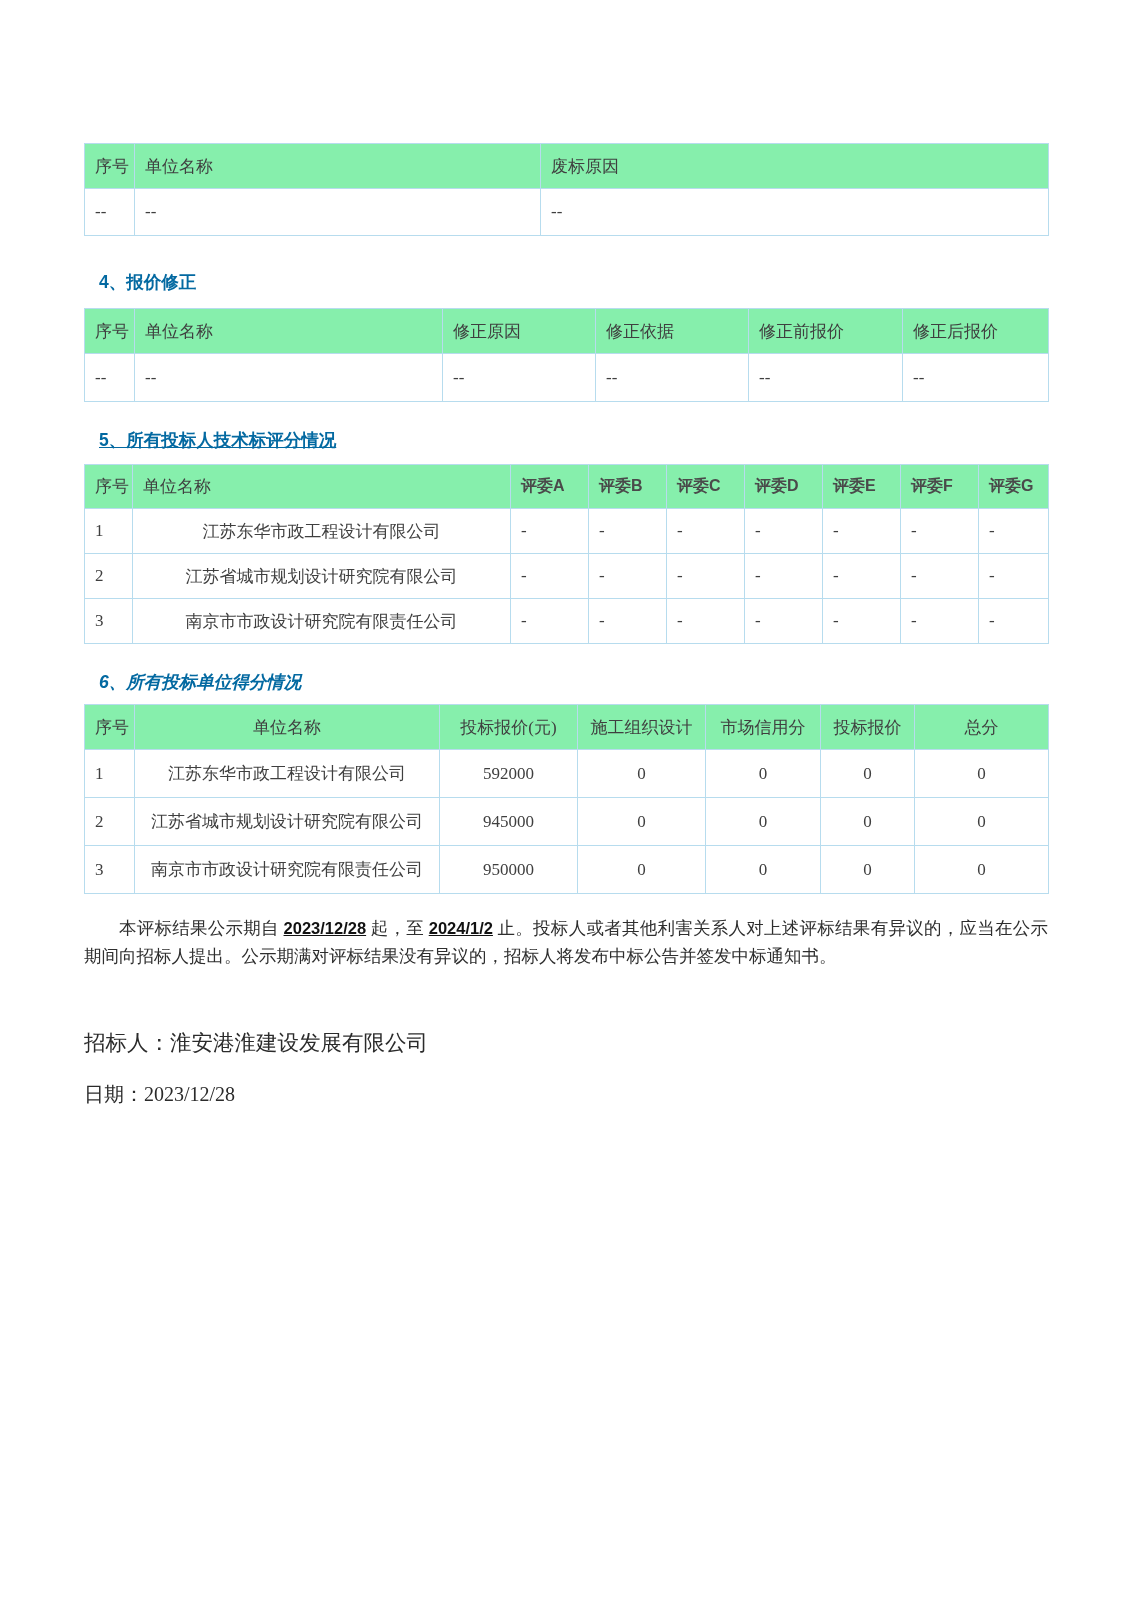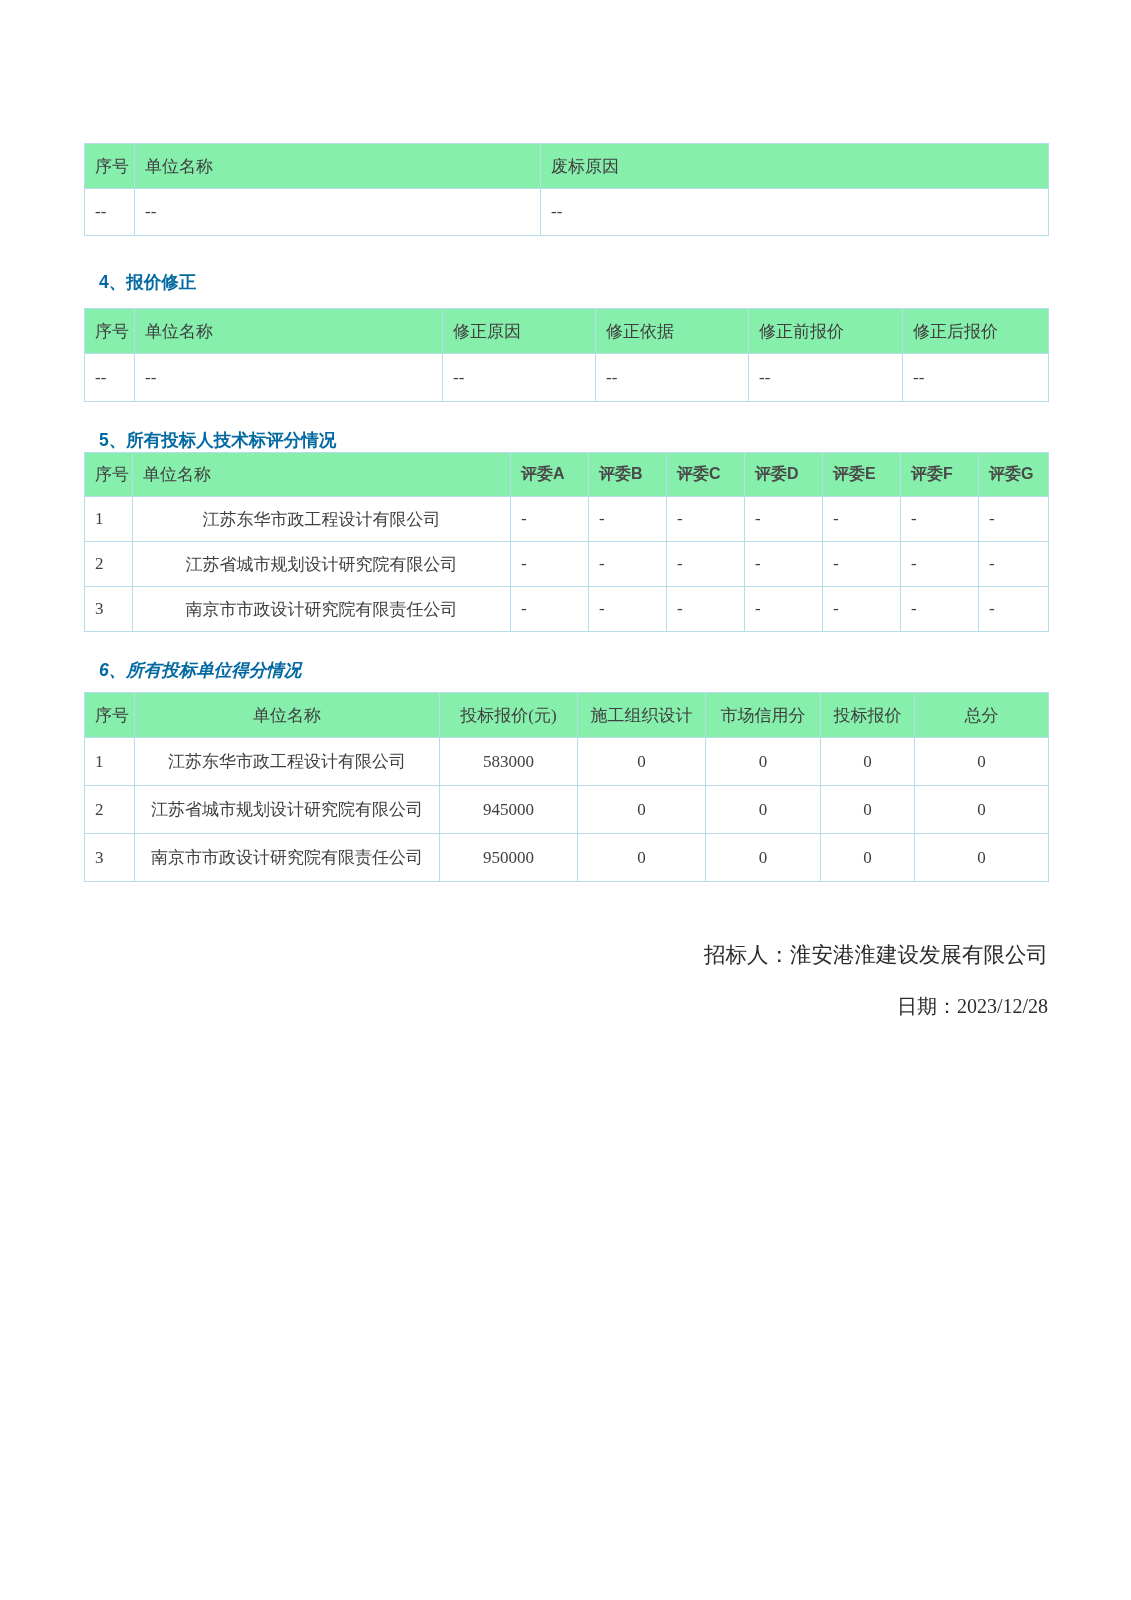--- a/index.html
+++ b/index.html
@@ -28,40 +28,40 @@
 
   #t1{margin-top:143px;}
   #t1 tbody td{height:46px;}
 
   .section-title{
     font-family:"Liberation Sans","DejaVu Sans",sans-serif;
     font-weight:bold;font-size:17.5px;color:#0369a1;
     margin:0;padding-left:15px;
   }
   #title4{margin-top:34px;margin-bottom:14px;}
-  #title5{margin-top:26px;}
+  #title5{margin-top:26px;margin-bottom:12px;text-decoration:underline;}
   #title6{margin-top:26px;margin-bottom:10px;font-style:italic;}
 
   #t3 tbody td{height:44px;}
   #t3 thead th{height:43px;}
 
   #title7{margin-top:293px;}
   #title7 .winner{text-decoration:underline;}
 
   .notice{
     margin-top:20px;
     font-size:17.5px;line-height:28px;text-align:justify;
     text-indent:2em;color:#2e2e2e;
   }
   .notice b{
     font-family:"Liberation Sans","DejaVu Sans",sans-serif;
     font-size:16.5px;text-decoration:underline;color:#111;
   }
 
-  .signature{margin-top:58px;text-align:right;color:#2b2b2b;}
+  .signature{margin-top:58px;text-align:left;color:#2b2b2b;}
   .signature .line1{font-size:21.5px;}
   .signature .line2{font-size:20px;margin-top:24px;}
 </style>
 </head>
 <body>
 
 <div class="content">
 
   <table id="t1">
     <colgroup>
@@ -199,21 +199,21 @@
         <th class="center">施工组织设计</th>
         <th class="center">市场信用分</th>
         <th class="center">投标报价</th>
         <th class="center">总分</th>
       </tr>
     </thead>
     <tbody>
       <tr>
         <td>1</td>
         <td class="center">江苏东华市政工程设计有限公司</td>
-        <td class="center">583000</td>
+        <td class="center">592000</td>
         <td class="center">0</td>
         <td class="center">0</td>
         <td class="center">0</td>
         <td class="center">0</td>
       </tr>
       <tr>
         <td>2</td>
         <td class="center">江苏省城市规划设计研究院有限公司</td>
         <td class="center">945000</td>
         <td class="center">0</td>
@@ -227,19 +227,20 @@
         <td class="center">950000</td>
         <td class="center">0</td>
         <td class="center">0</td>
         <td class="center">0</td>
         <td class="center">0</td>
       </tr>
     </tbody>
   </table>
 
 
+  <p class="notice"><span>本评标结果公示期自 </span><b>2023/12/28</b><span> 起，至 </span><b>2024/1/2</b><span> 止。投标人或者其他利害关系人对上述评标结果有异议的，应当在公示期间向招标人提出。公示期满对评标结果没有异议的，招标人将发布中标公告并签发中标通知书。</span></p>
 
   <div class="signature">
     <div class="line1"><span>招标人：</span><span>淮安港淮建设发展有限公司</span></div>
     <div class="line2"><span>日期：</span><span>2023/12/28</span></div>
   </div>
 
 </div>
 
 </body></html>

